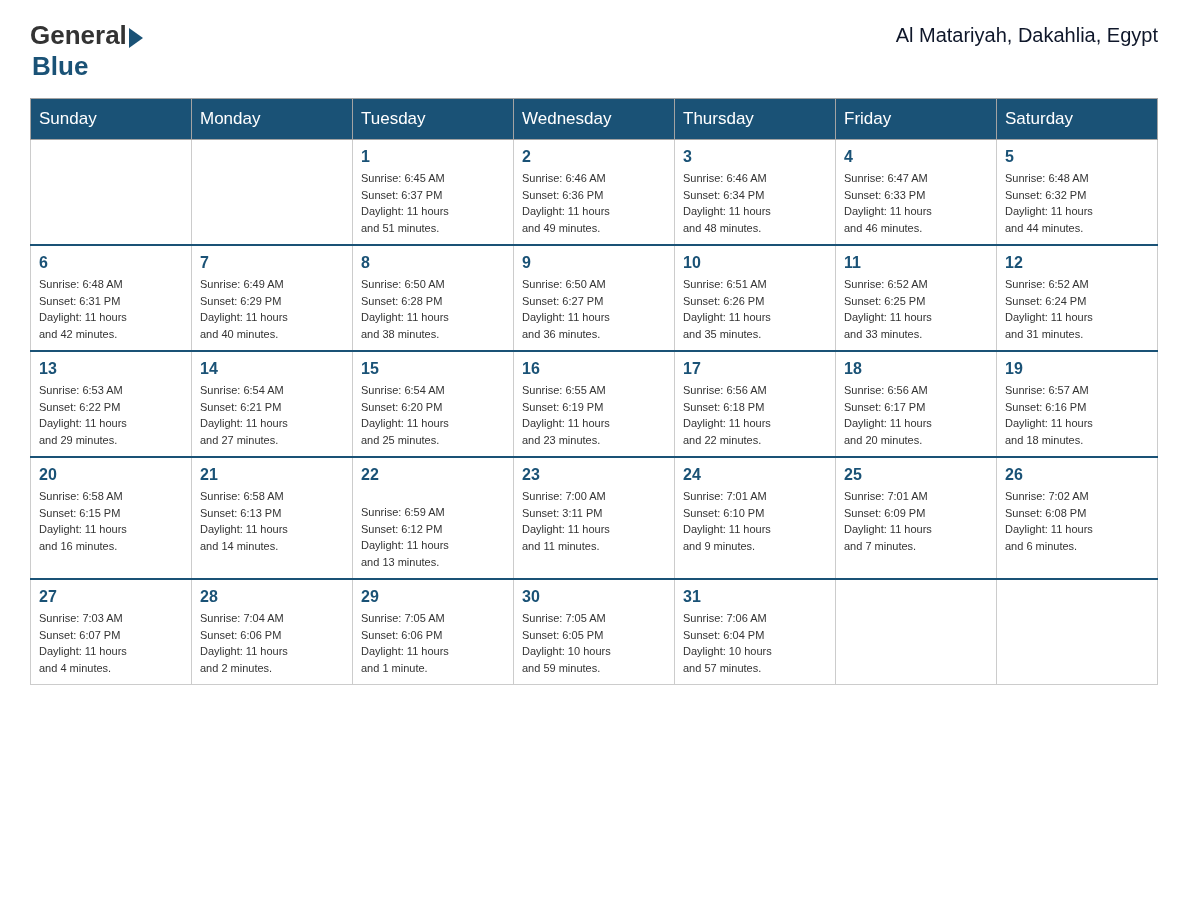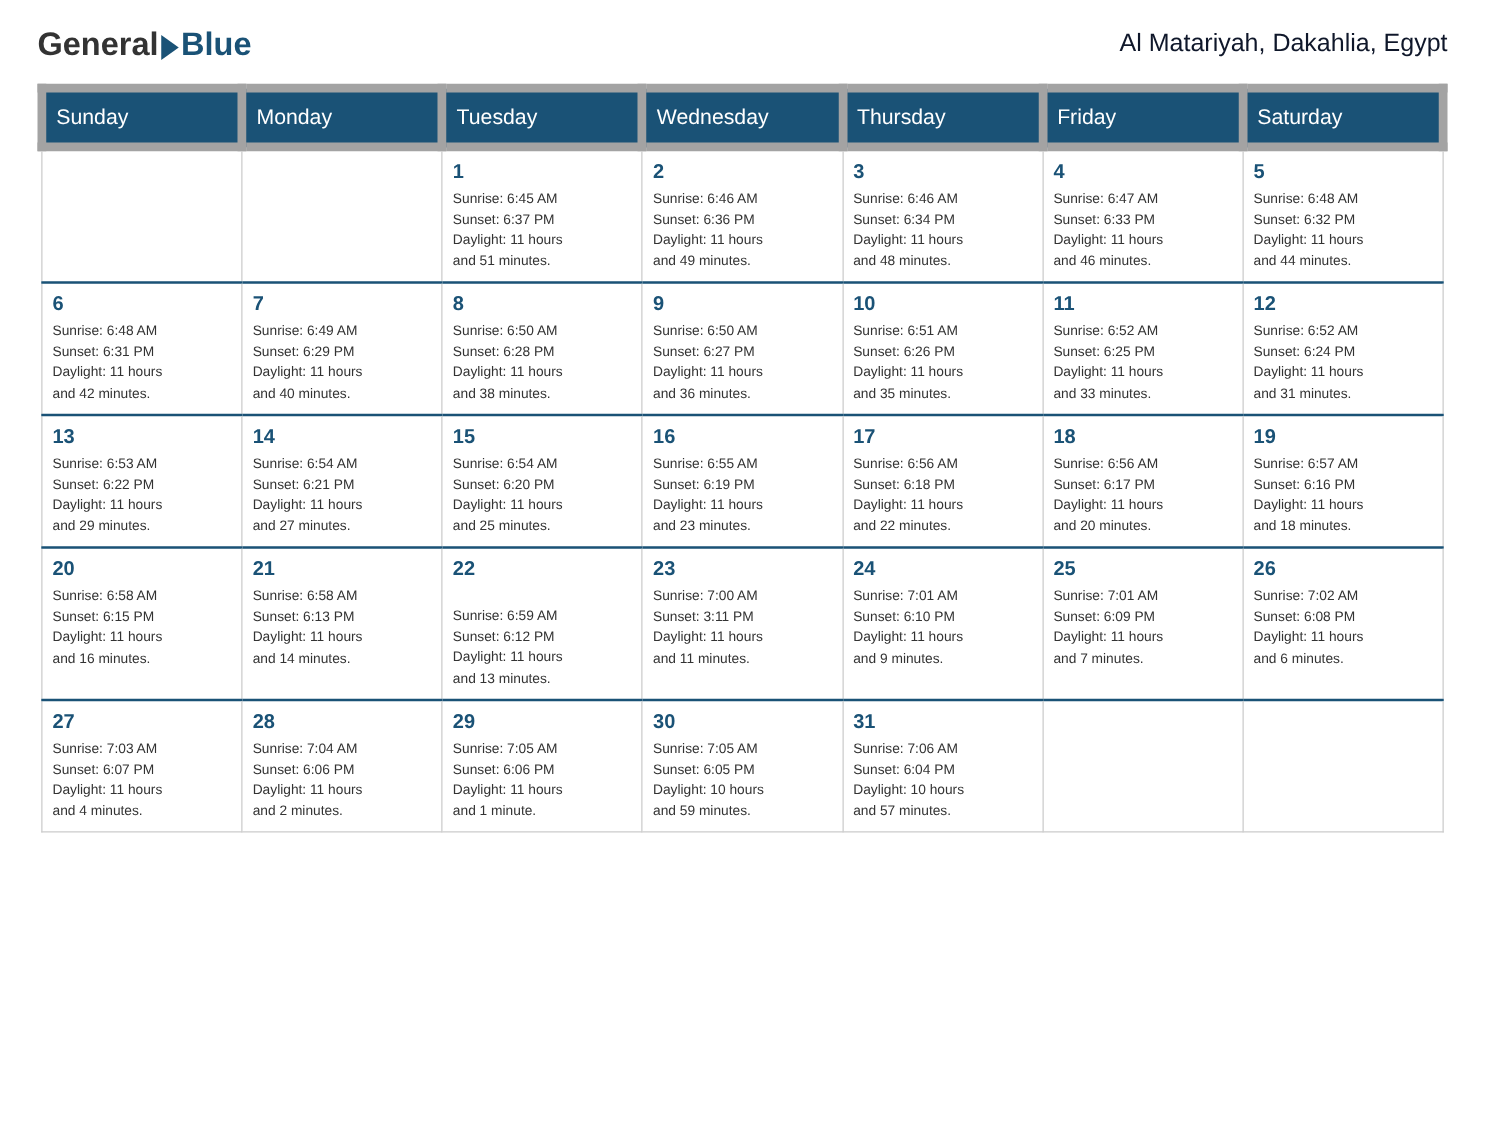--- a/index.html
+++ b/index.html
@@ -12,21 +12,21 @@
       padding: 20px 30px;
     }
     .header {
       display: flex;
       justify-content: space-between;
       align-items: flex-start;
       margin-bottom: 16px;
     }
     .logo {
       display: flex;
-      flex-direction: row;
+      flex-direction: column;
       align-items: flex-start;
     }
     .logo-text {
       display: flex;
       align-items: center;
     }
     .logo-general {
       font-size: 26px;
       font-weight: bold;
       color: #333;
@@ -65,21 +65,21 @@
       width: 100%;
       border-collapse: collapse;
     }
     .calendar th {
       background: #1a5276;
       color: #fff;
       padding: 10px 8px;
       font-size: 17px;
       font-weight: normal;
       text-align: left;
-      border: 7px solid #a3a3a3;
+      border: 1px solid #a3a3a3;
     }
     .calendar td {
       border: 1px solid #ccc;
       vertical-align: top;
       padding: 8px;
       width: calc(100% / 7);
       min-height: 110px;
       font-size: 13.5px;
       color: #222;
     }

